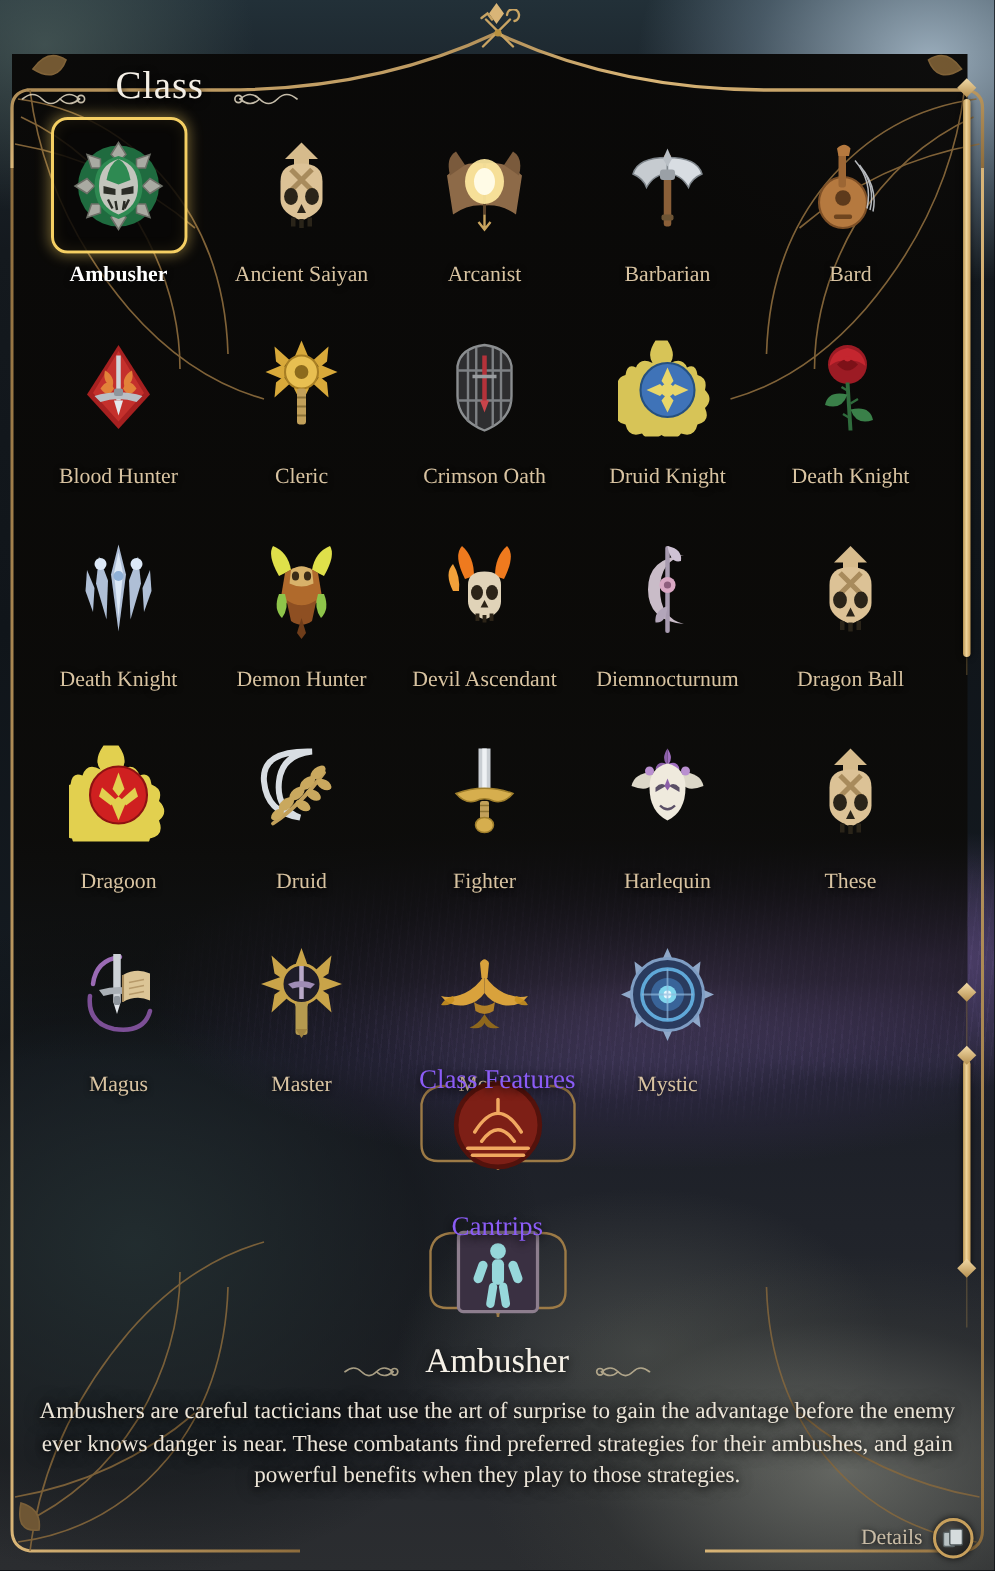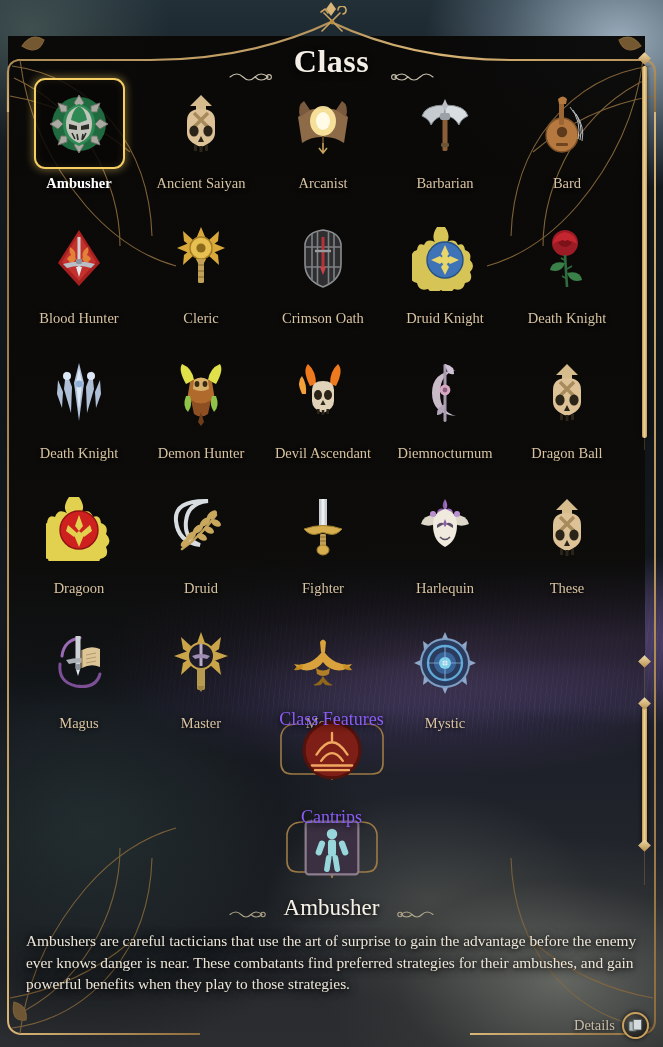--- a/index.html
+++ b/index.html
@@ -71,26 +71,25 @@
   }
   #crest {
     position: absolute;
     left: 50%; top: 6px;
     transform: translateX(-50%);
     width: 34px; height: 30px;
   }
   #page-title {
     position: absolute;
     left: 0; right: 0; top: 40px;
-    text-align: center;
+    text-align: left;
     color: #f4efe6;
-    font-size: 32px;
+    font-size: 26px;
     letter-spacing: 0.5px;
     text-shadow: 0 2px 6px rgba(0,0,0,0.9);
-    font-weight: bold;
   }
   .title-flourish {
     display: inline-block;
     vertical-align: middle;
     width: 46px; height: 14px;
     opacity: 0.85;
     margin: 0 12px;
   }
   #page-title .label { vertical-align: middle; }
 
@@ -224,20 +223,21 @@
   #desc-title .label { vertical-align: middle; }
   .desc-flourish {
     display: inline-block;
     vertical-align: middle;
     width: 40px; height: 13px;
     opacity: 0.8;
     margin: 0 11px;
   }
   #desc-body {
     margin-top: 9px;
+    text-align: center;
     color: #ece5d8;
     font-size: 15.4px;
     line-height: 1.42;
     text-shadow: 0 1px 5px rgba(0,0,0,1), 0 0 12px rgba(0,0,0,0.8);
   }
 
   
   #details-button {
     position: absolute;
     right: 14px;

